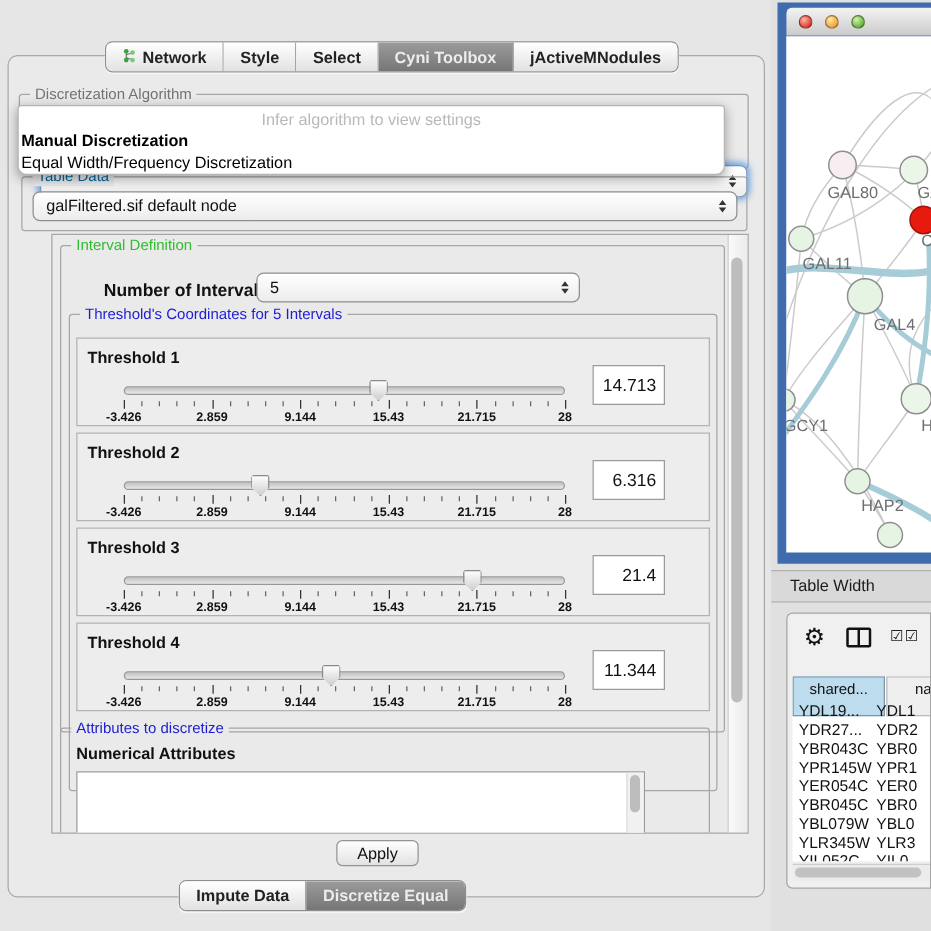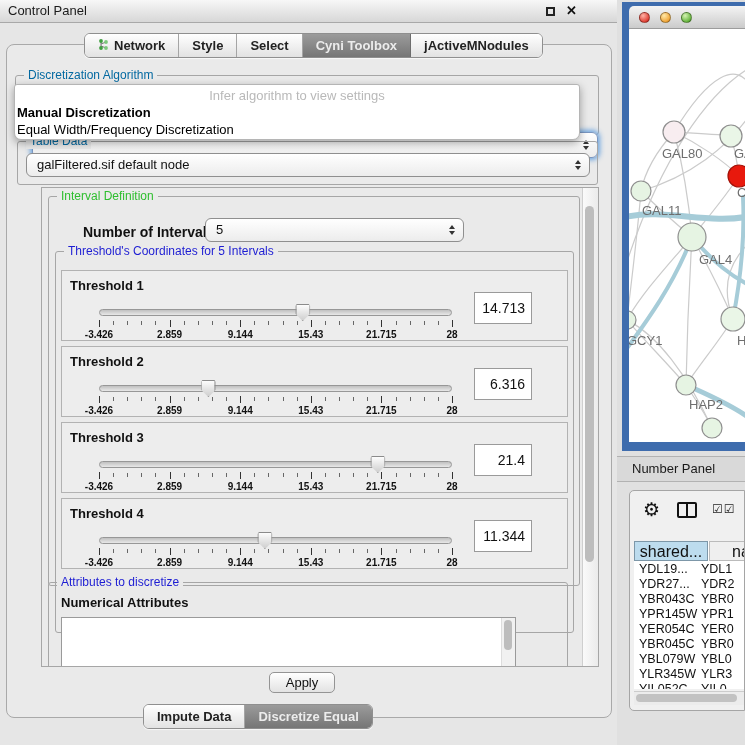--- a/index.html
+++ b/index.html
@@ -21,21 +21,21 @@
   #top-tabs{left:84px;top:33px}
   #bottom-tabs{left:143px;top:704px}
   .seg{display:flex;align-items:center;gap:5px;padding:0 13px;font-size:13px;font-weight:bold;
        color:#222;background:linear-gradient(#ffffff,#e2e2e2);border-right:1px solid #a5a5a5;white-space:nowrap}
   .seg:last-child{border-right:none}
   .seg.selected{background:linear-gradient(#9b9b9b,#767676);color:#ececec;border-right-color:#6d6d6d}
   
   .group{position:absolute;border:1px solid #a6a6a6;border-radius:3px;box-sizing:border-box}
   .group-title{position:absolute;top:-8px;left:8px;background:#eaeaea;padding:0 4px;
                font-size:12px;line-height:15px;white-space:nowrap}
-  .gt-green{color:#2ebe2e}.gt-blue{color:#1d1dd3}.gt-dark{color:#0369a1}.gt-dim{color:#0369a1}
+  .gt-green{color:#2ebe2e}.gt-blue{color:#1d1dd3}.gt-dark{color:#0369a1}.gt-dim{color:#737373}
   
   .combo{position:absolute;border:1px solid #8f8f8f;border-radius:6px;
          background:linear-gradient(#ffffff,#ececec);font-size:13px;box-sizing:border-box}
   .combo .val{position:absolute;left:10px;top:0;line-height:22px;white-space:nowrap}
   .stepper{position:absolute;right:8px;top:50%;transform:translateY(-50%);
            display:flex;flex-direction:column;gap:2px}
   .stepper i{display:block;width:0;height:0;border-left:3.5px solid transparent;border-right:3.5px solid transparent}
   .stepper .up{border-bottom:4px solid #333}
   .stepper .down{border-top:4px solid #333}
   #algo-group{left:8px;top:30px;width:584px;height:60px}
@@ -106,39 +106,34 @@
                    border-top:1px solid #b2b2b2;border-bottom:1px solid #b2b2b2;box-sizing:border-box}
   #table-panel-bar span{position:absolute;left:15px;line-height:24px;font-size:13px;color:#1a1a1a}
   #table-container{position:absolute;left:12px;top:490px;width:116px;height:221px;background:#f0f0f0;
                    border:1px solid #a5a5a5;border-radius:5px 0 0 5px;box-sizing:border-box}
   #gear-icon{position:absolute;left:13px;top:7px;font-size:19px;color:#111}
   #col-icon{position:absolute;left:47px;top:11px;width:20px;height:16px;border:2px solid #111;
             border-radius:2px;box-sizing:border-box}
   #col-icon::after{content:"";position:absolute;left:50%;top:0;bottom:0;width:2px;background:#111;transform:translateX(-50%)}
   #checks-icon{position:absolute;left:82px;top:11px;font-size:12px;letter-spacing:1px;color:#222}
   #tbl{position:absolute;left:4px;top:50px;right:0;height:148px;background:#fff;overflow:hidden}
-  .th{position:absolute;top:0;height:20px;font-size:16px;line-height:19px;box-sizing:border-box}
+  .th{position:absolute;top:0;height:32px;font-size:12px;line-height:19px;box-sizing:border-box}
   #th1{left:0;width:74px;background:#bddcee;border:1px solid #7d97a8;text-align:center}
   #th2{left:75px;width:60px;background:#efefef;border:1px solid #bbb;padding-left:22px}
   #tbl-rows{position:absolute;left:0;top:21px;right:0}
   .tr{position:relative;height:15px;font-size:12.5px;line-height:15px}
   .tr .c1{position:absolute;left:5px;white-space:nowrap}
   .tr .c2{position:absolute;left:67px;white-space:nowrap}
   #hscroll{position:absolute;left:4px;right:0;top:200px;height:13px;background:#ececec;border-top:1px solid #ccc}
   #hscroll .thumb{position:absolute;left:2px;top:2px;width:92%;height:8px;border-radius:4px;background:#c2c2c2}
 </style>
 </head>
 <body>
 
 <div id="left-window">
-  <div id="titlebar">
-    <span class="titlebar-text">Control Panel</span>
-    <span id="float-btn"></span>
-    <span id="close-btn">✕</span>
-  </div>
 
   <div id="main-panel">
     <div id="algo-group" class="group">
       <span class="group-title gt-dim">Discretization Algorithm</span>
       <div id="algo-combo" class="combo">
         <span class="stepper">
             <i class="up"></i>
             <i class="down"></i>
           </span>
       </div>
@@ -470,21 +465,21 @@
           <text x="13" y="186" class="netlabel">GAL11</text>
           <text x="70" y="235" class="netlabel">GAL4</text>
           <text x="-2" y="316" class="netlabel">GCY1</text>
           <text x="108" y="316" class="netlabel">H</text>
           <text x="60" y="380" class="netlabel">HAP2</text>
         </svg>
     </div>
   </div>
 
   <div id="table-panel-bar">
-    <span>Number Panel</span>
+    <span>Table Width</span>
   </div>
 
   <div id="table-container">
     <span id="gear-icon">⚙</span>
     <span id="col-icon"></span>
     <span id="checks-icon">☑☑</span>
     <div id="tbl">
       <div id="th1" class="th">shared...</div>
       <div id="th2" class="th">na</div>
       <div id="tbl-rows">

